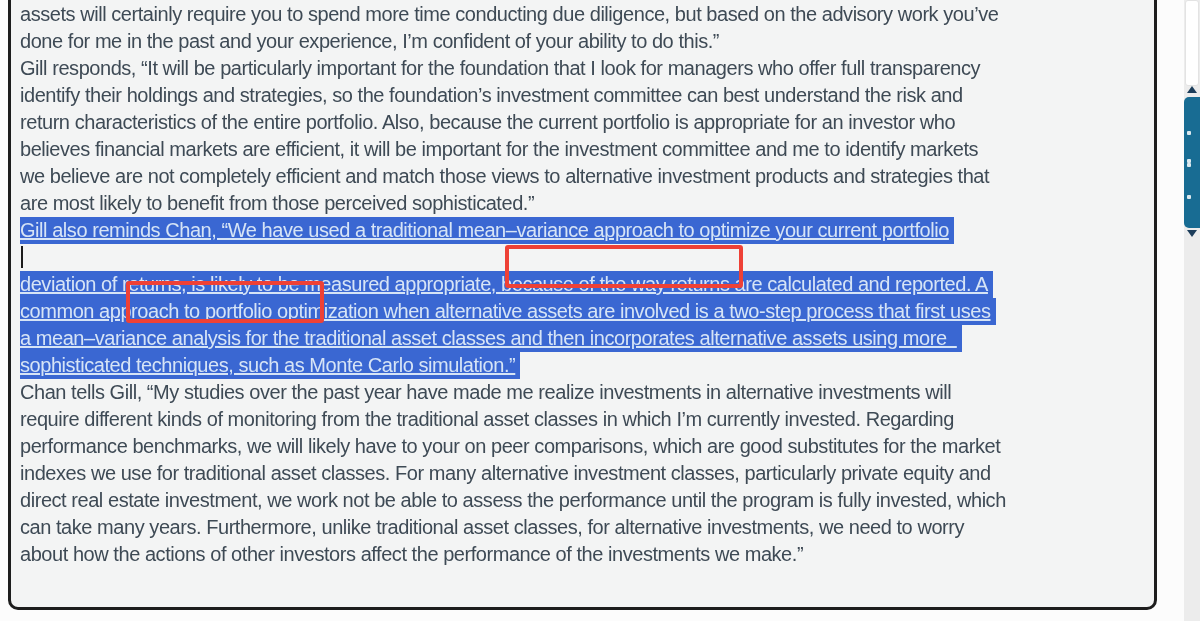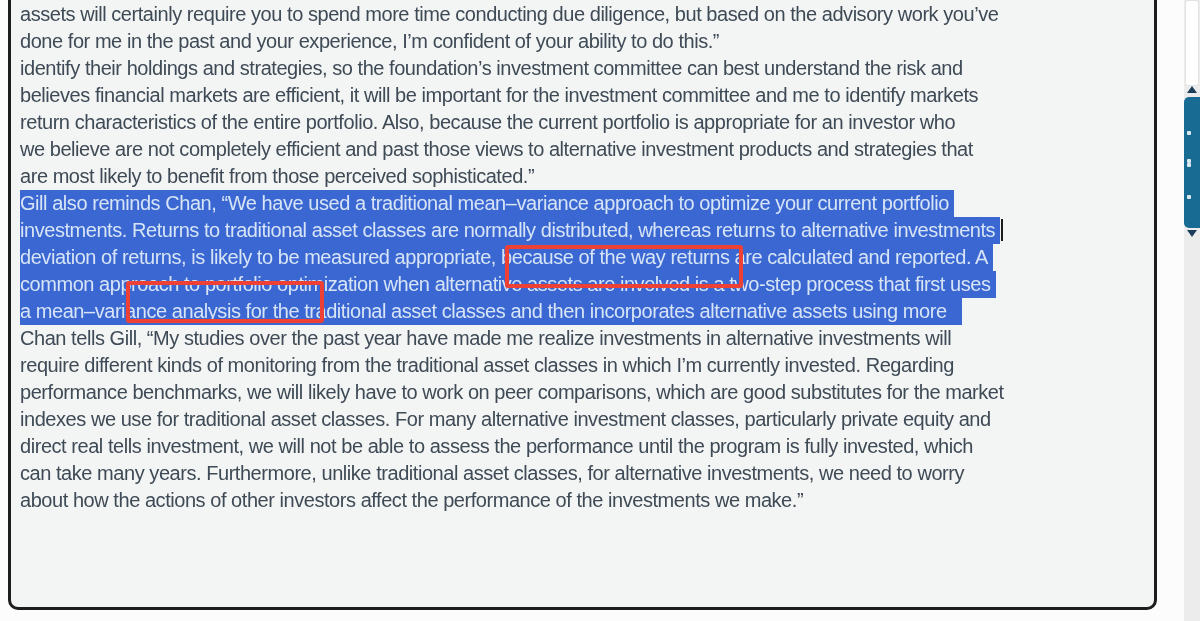--- a/index.html
+++ b/index.html
@@ -21,20 +21,21 @@
   .line{
     height:27px;line-height:27px;white-space:pre;
     font-size:20px;letter-spacing:-0.45px;
     color:var(--text-col,#3e4a55);
   }
   .hl{
     display:inline-block;height:27px;line-height:27px;
     background:var(--sel-col,#3a67d2);
     color:var(--sel-text-col,#d6e4f6);
     padding-right:5px;
+    text-decoration:underline;
   }
   .cursor{
     display:inline-block;width:2px;height:22px;background:#1b1b1b;
     vertical-align:-4px;margin-left:1px;
   }
   .redbox{
     position:absolute;border:4px solid #ee4136;border-radius:3px;
     background:transparent;box-sizing:border-box;pointer-events:none;
   }
   .annotation-layer{position:absolute;left:0;top:0;width:1200px;height:621px;}
@@ -59,35 +60,37 @@
   .arrow-up{top:86px;border-bottom:7px solid #1c3d5a;}
   .arrow-down{top:230px;border-top:7px solid #1c3d5a;}
 </style>
 </head>
 <body style="--text-col: #3e4a55; --sel-col: #3a67d2; --sel-text-col: #d6e4f6; --tab-col: #186c93;">
 
 <div class="doc-panel">
   <div class="text-lines">
       <div class="line">assets will certainly require you to spend more time conducting due diligence, but based on the advisory work you’ve</div>
       <div class="line">done for me in the past and your experience, I’m confident of your ability to do this.”</div>
+      <div class="line">Gill responds, “It will be particularly important for the foundation that I look for managers who offer full transparency</div>
       <div class="line">identify their holdings and strategies, so the foundation’s investment committee can best understand the risk and</div>
+      <div class="line">return characteristics of the entire portfolio. Also, because the current portfolio is appropriate for an investor who</div>
       <div class="line">believes financial markets are efficient, it will be important for the investment committee and me to identify markets</div>
-      <div class="line">return characteristics of the entire portfolio. Also, because the current portfolio is appropriate for an investor who</div>
-      <div class="line">we believe are not completely efficient and past those views to alternative investment products and strategies that</div>
+      <div class="line">we believe are not completely efficient and match those views to alternative investment products and strategies that</div>
       <div class="line">are most likely to benefit from those perceived sophisticated.”</div>
       <div class="line"><span class="hl">Gill also reminds Chan, “We have used a traditional mean–variance approach to optimize your current portfolio</span></div>
-      <div class="line"><span class="hl">investments. Returns to traditional asset classes are normally distributed, whereas returns to alternative investments</span><span class="cursor"></span></div>
+      <div class="line"><span class="cursor"></span></div>
       <div class="line"><span class="hl">deviation of returns, is likely to be measured appropriate, because of the way returns are calculated and reported. A</span></div>
       <div class="line"><span class="hl">common approach to portfolio optimization when alternative assets are involved is a two-step process that first uses</span></div>
       <div class="line"><span class="hl">a mean–variance analysis for the traditional asset classes and then incorporates alternative assets using more  </span></div>
+      <div class="line"><span class="hl">sophisticated techniques, such as Monte Carlo simulation.”</span></div>
       <div class="line">Chan tells Gill, “My studies over the past year have made me realize investments in alternative investments will</div>
       <div class="line">require different kinds of monitoring from the traditional asset classes in which I’m currently invested. Regarding</div>
-      <div class="line">performance benchmarks, we will likely have to work on peer comparisons, which are good substitutes for the market</div>
+      <div class="line">performance benchmarks, we will likely have to your on peer comparisons, which are good substitutes for the market</div>
       <div class="line">indexes we use for traditional asset classes. For many alternative investment classes, particularly private equity and</div>
-      <div class="line">direct real tells investment, we will not be able to assess the performance until the program is fully invested, which</div>
+      <div class="line">direct real estate investment, we work not be able to assess the performance until the program is fully invested, which</div>
       <div class="line">can take many years. Furthermore, unlike traditional asset classes, for alternative investments, we need to worry</div>
       <div class="line">about how the actions of other investors affect the performance of the investments we make.”</div>
     </div>
 </div>
 
 <div class="annotation-layer">
     <div class="redbox" style="left: 505px; top: 245px; width: 238px; height: 43px; border-color: rgb(238, 65, 54);"></div>
     <div class="redbox" style="left: 126px; top: 281px; width: 198px; height: 42px; border-color: rgb(238, 65, 54);"></div>
   </div>
 

